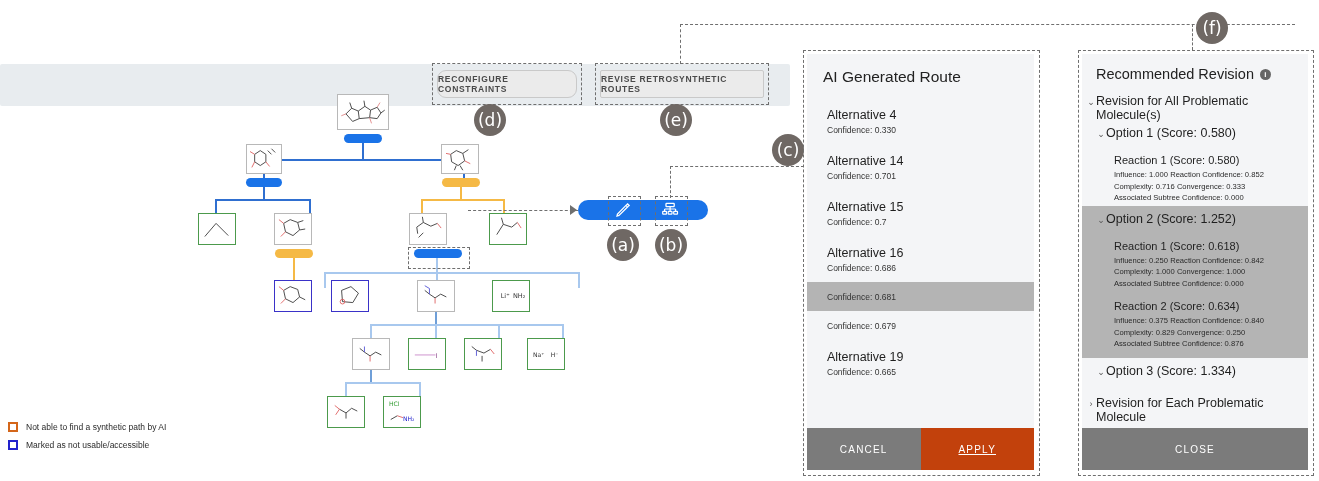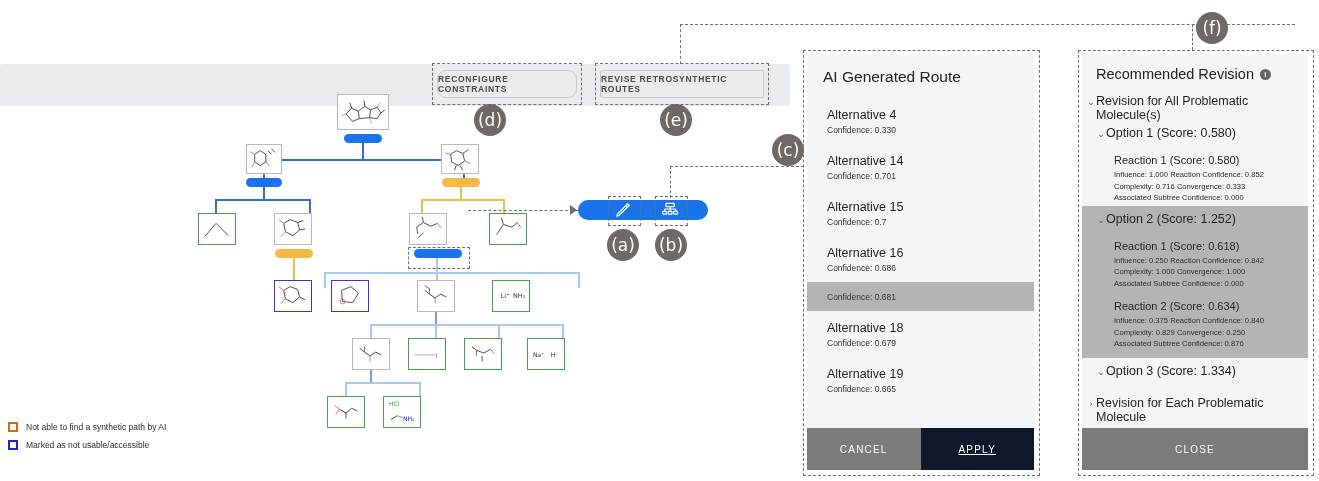--- a/index.html
+++ b/index.html
@@ -69,21 +69,21 @@
   #panel-c .p-title{padding:14px 16px 12px 16px;font-size:15.5px;color:#222;}
   #panel-c .p-list{flex:1;overflow:hidden;position:relative;}
   .alt-item{padding:9px 16px 9px 20px;}
   .alt-item.sel{background:#b4b4b4;}
   .alt-name{font-size:12.5px;color:#1f1f1f;line-height:17px;}
   .alt-conf{font-size:8.5px;color:#333;margin-top:1px;}
   #panel-c .p-actions{display:flex;height:42px;flex:0 0 42px;}
   .pbtn{flex:1;display:flex;align-items:center;justify-content:center;
         font-size:10px;letter-spacing:1.2px;color:#fff;}
   .pbtn.cancel{background:#7b7b7b;}
-  .pbtn.apply{background:#0f172a;text-decoration:underline;}
+  .pbtn.apply{background:#c2410c;text-decoration:underline;}
 
   
   #panel-f{left:1082px;top:54px;width:226px;height:416px;background:#f4f5f7;
            display:flex;flex-direction:column;overflow:hidden;}
   #panel-f .p-title{padding:12px 14px 10px 14px;font-size:14.5px;color:#222;
                     display:flex;align-items:center;gap:6px;}
   .info-ic{width:11px;height:11px;border-radius:50%;background:#666;color:#fff;
            font-size:8px;line-height:11px;text-align:center;font-weight:700;}
   #panel-f .p-body{flex:1;overflow:hidden;position:relative;}
   .tw-row{display:flex;align-items:flex-start;font-size:12.5px;color:#1f1f1f;padding:2px 0;}
@@ -411,21 +411,20 @@
       <div class="alt-conf">Confidence: 0.7</div>
     </div>
     <div class="alt-item">
       <div class="alt-name">Alternative 16</div>
       <div class="alt-conf">Confidence: 0.686</div>
     </div>
     <div class="alt-item sel">
       <div class="alt-conf">Confidence: 0.681</div>
     </div>
     <div class="alt-item">
-      <div class="alt-name">Alternative 18</div>
       <div class="alt-conf">Confidence: 0.679</div>
     </div>
     <div class="alt-item">
       <div class="alt-name">Alternative 19</div>
       <div class="alt-conf">Confidence: 0.665</div>
     </div>
     <div class="alt-item">
       
     </div>
   </div>

